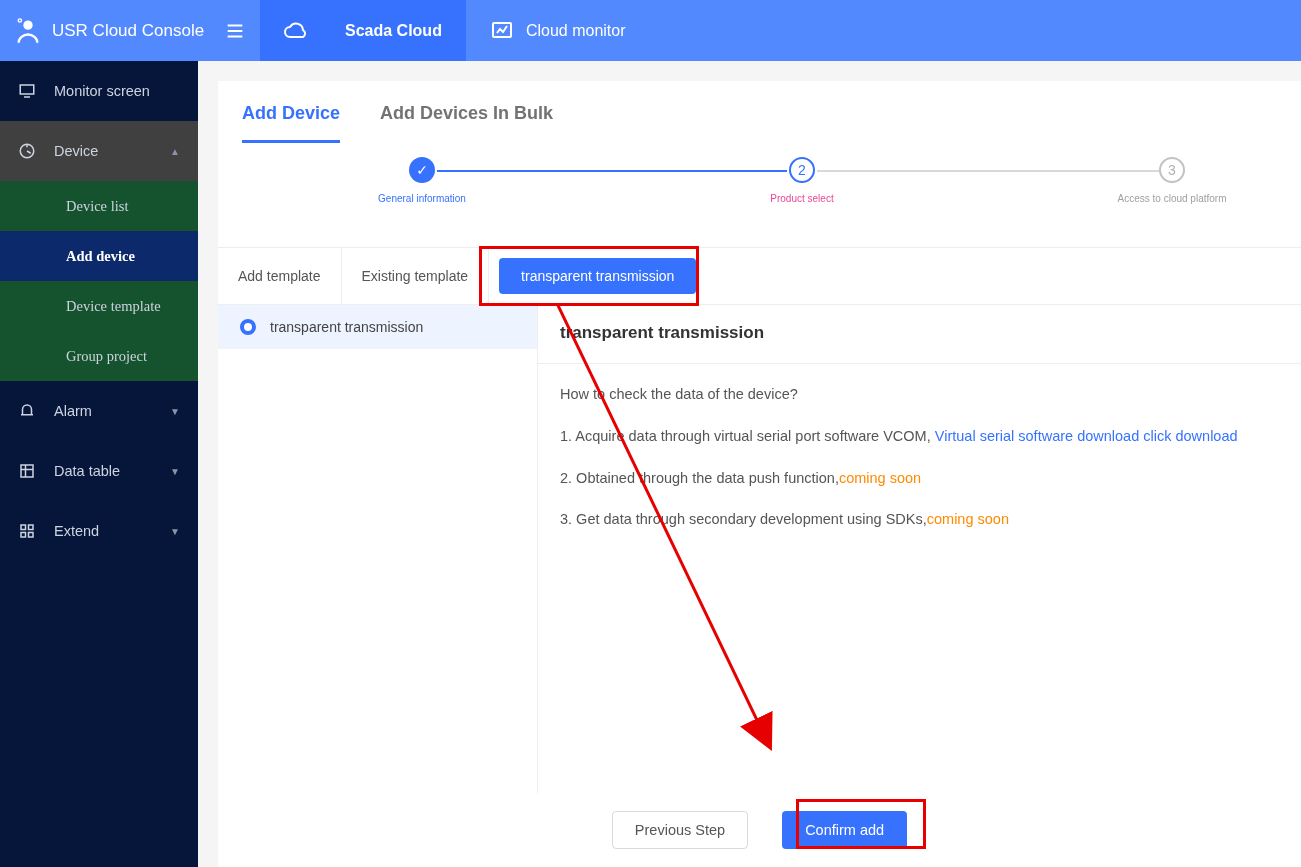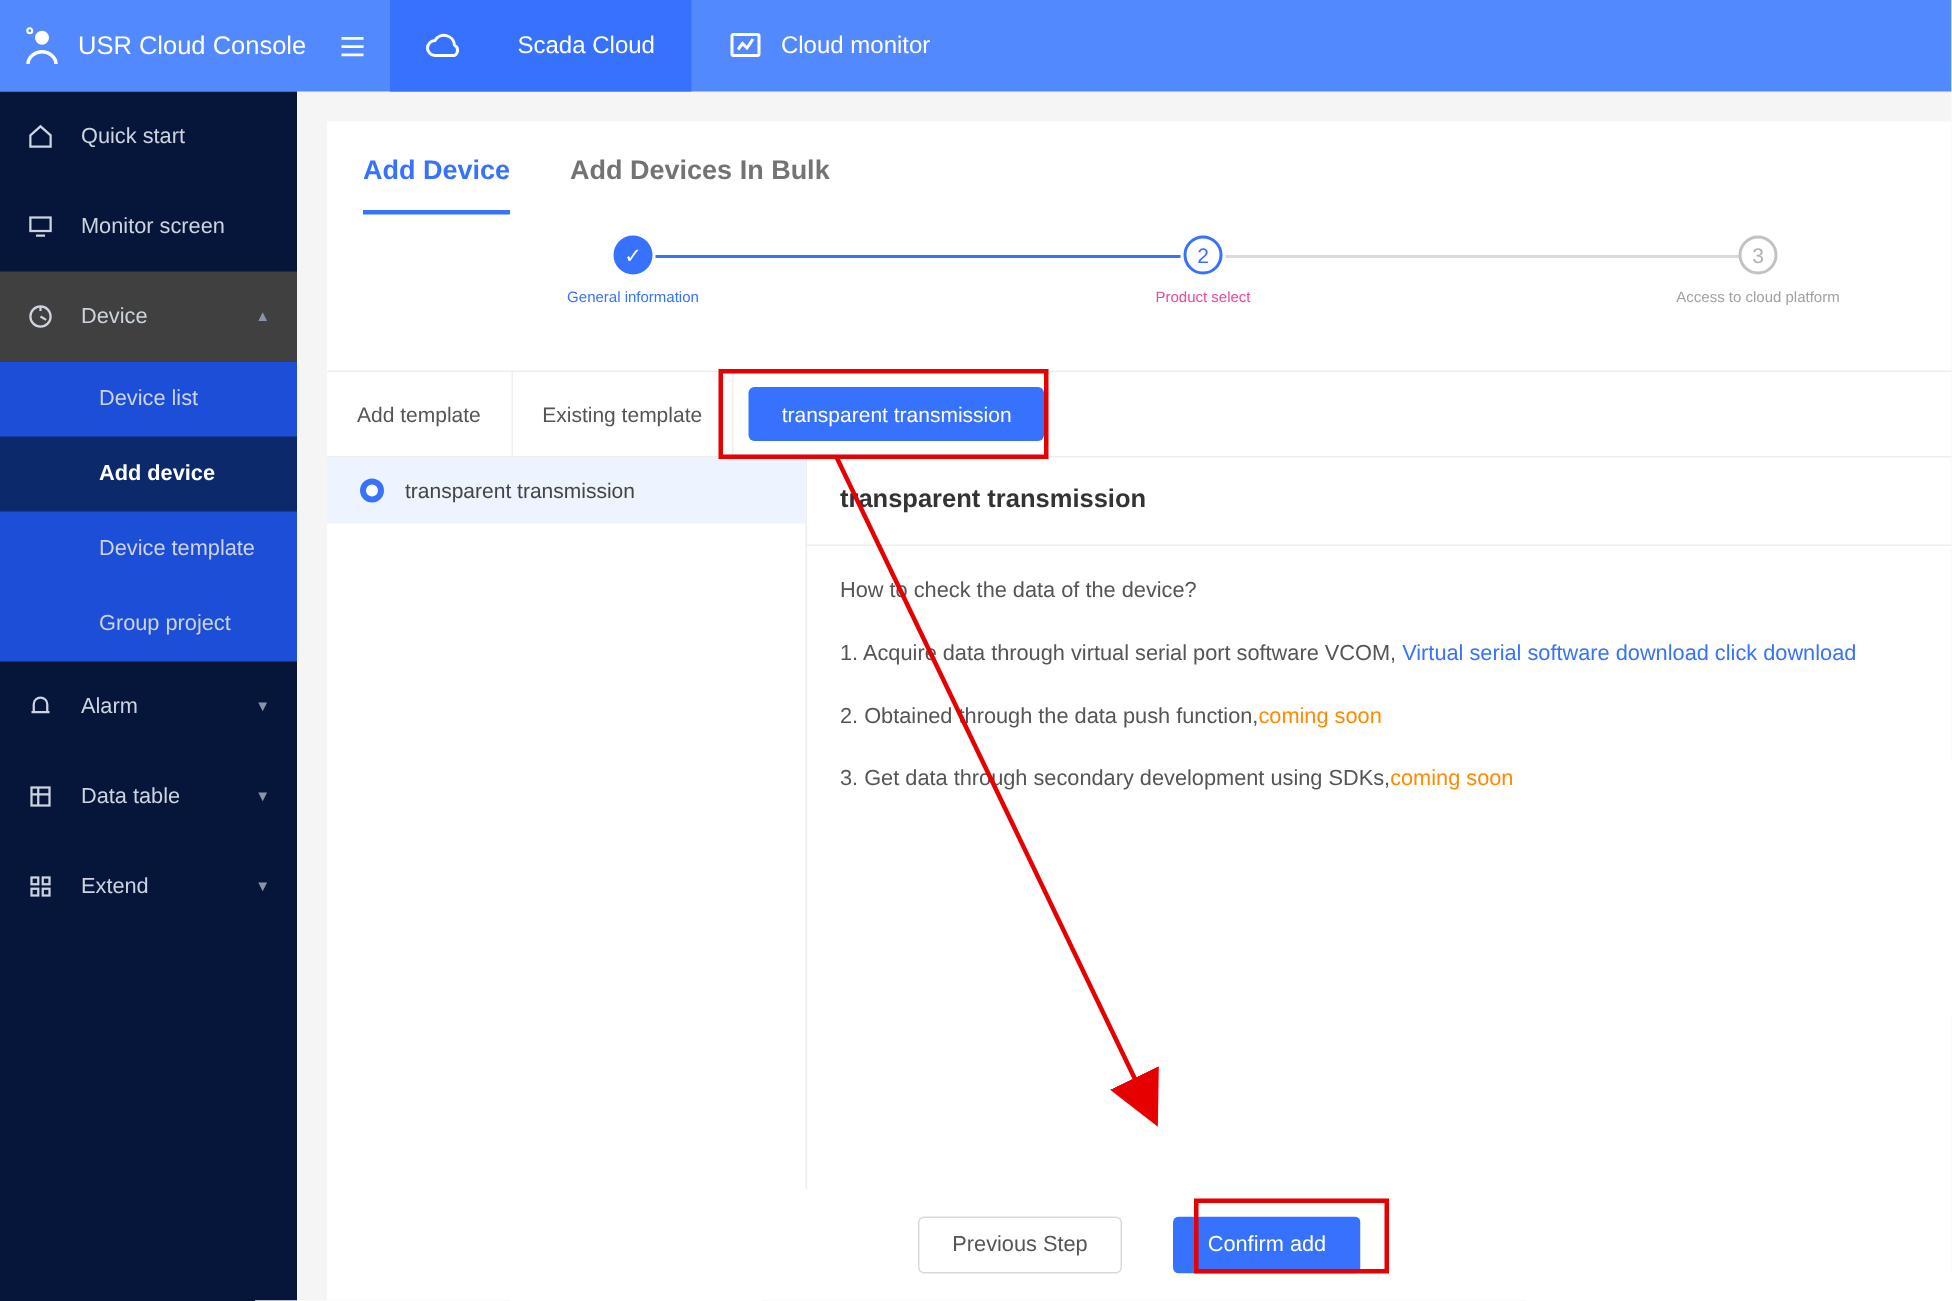--- a/index.html
+++ b/index.html
@@ -4,31 +4,31 @@
 <style>
   * { box-sizing: border-box; margin: 0; padding: 0; }
   body { font-family: "Segoe UI", Arial, sans-serif; width: 1301px; height: 867px; overflow: hidden; background: #f5f5f5; }
 
   
   .topbar { display: flex; height: 61px; background: #5389ff; color: #fff; }
   .topbar-brand { display: flex; align-items: center; padding: 0 14px; width: 260px; font-size: 17px; }
   .brand-icon { width: 28px; height: 28px; margin-right: 10px; }
   .brand-menu { margin-left: auto; width: 22px; height: 22px; }
   .topbar-tab { display: flex; align-items: center; gap: 12px; padding: 0 24px; font-size: 16px; cursor: pointer; }
-  .topbar-tab.active { background: #3672fe; font-weight: 400; gap: 37px; }
+  .topbar-tab.active { background: #3672fe; font-weight: 700; gap: 37px; }
   .topbar-icon { width: 24px; height: 24px; }
 
   
   .layout { display: flex; height: calc(100% - 61px); }
   .sidebar { width: 198px; background: #06163a; color: #cdd3df; font-size: 14.5px; overflow-y: auto; }
   .side-item { display: flex; align-items: center; gap: 18px; padding: 0 18px; height: 60px; cursor: pointer; }
   .side-item.expanded { background: #404040; }
   .side-icon { width: 18px; height: 18px; flex-shrink: 0; }
   .side-chev { margin-left: auto; font-size: 10px; color: #8a93a8; }
-  .side-sub { background: #1d4ed8; }
+  .side-sub { background: #14532d; font-family: Liberation Serif, serif; }
   .side-sub-item { padding: 0 18px 0 66px; height: 50px; display: flex; align-items: center; cursor: pointer; }
   .side-sub-item.active { background: #0c2a6b; color: #fff; font-weight: 600; }
 
   
   .main { flex: 1; padding: 20px 0 0 20px; overflow: hidden; display: flex; flex-direction: column; }
   .card { background: #fff; flex: 1; display: flex; flex-direction: column; }
 
   .page-tabs { display: flex; gap: 40px; padding: 22px 24px 0 24px; }
   .page-tab { font-size: 18px; font-weight: 700; color: #737373; padding-bottom: 16px; cursor: pointer; border-bottom: 3px solid transparent; }
   .page-tab.active { color: #3672fe; border-bottom-color: #3672fe; }
@@ -103,26 +103,20 @@
         <rect x="3" y="4" width="18" height="14" rx="1"></rect>
         <path d="M7 14l3-4 3 3 4-6"></path>
       </svg>
     <span>Cloud monitor</span>
   </div>
 </div>
 
 <div class="layout">
 
   <div class="sidebar">
-    <div class="side-item">
-      <svg class="side-icon" viewBox="0 0 24 24" fill="none" stroke="#cdd3df" stroke-width="2">
-          <path d="M3 11l9-8 9 8v10H3z"></path>
-        </svg>
-      <span>Quick start</span>
-    </div>
     <div class="side-item">
       <svg class="side-icon" viewBox="0 0 24 24" fill="none" stroke="#cdd3df" stroke-width="2">
           <rect x="3" y="4" width="18" height="12"></rect>
           <path d="M8 20h8"></path>
         </svg>
       <span>Monitor screen</span>
     </div>
     <div class="side-item expanded">
       <svg class="side-icon" viewBox="0 0 24 24" fill="none" stroke="#cdd3df" stroke-width="2">
           <circle cx="12" cy="12" r="9"></circle>

